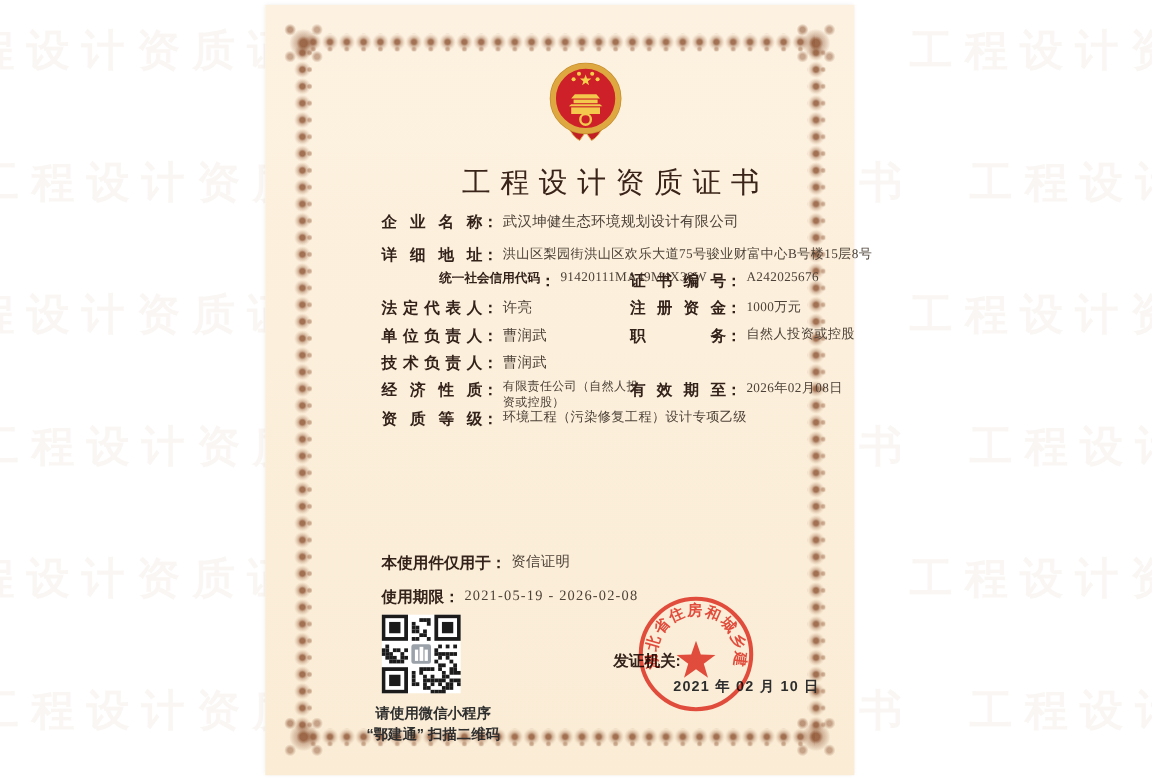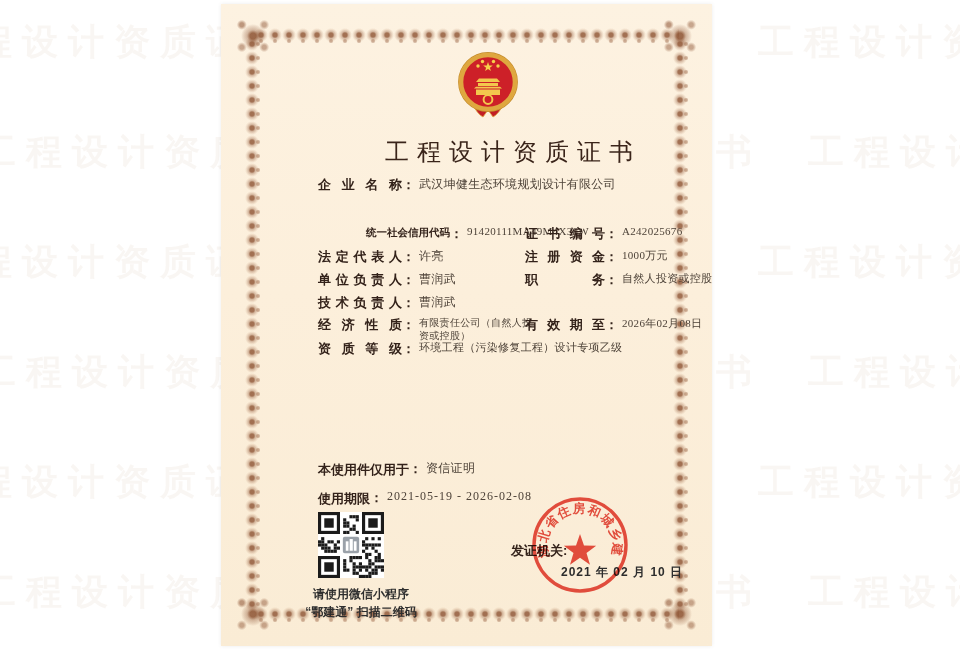--- a/index.html
+++ b/index.html
@@ -107,20 +107,23 @@
       <path d="M18 36.5 L46 36.5 L44 34.8 L20 34.8 Z"></path>
       <rect x="20" y="37.5" width="24" height="5.5"></rect>
     </g>
     <circle cx="32" cy="47.5" r="4.4" fill="none" stroke="#f3c84d" stroke-width="2"></circle>
   </svg>
 
   <h1 class="title">工程设计资质证书</h1>
 
   <div class="row" style="top:172px">
     <span class="lbl">企业名称</span><span class="colon">：</span><span class="val">武汉坤健生态环境规划设计有限公司</span>
+  </div>
+  <div class="row" style="top:200px">
+    <span class="lbl">详细地址</span><span class="colon">：</span><span class="val sm">洪山区梨园街洪山区欢乐大道75号骏业财富中心B号楼15层8号</span>
   </div>
   <div class="row" style="top:221px">
     <span class="lbl cram">统一社会信用代码</span><span class="colon">：</span><span class="val sm">91420111MA49M4X38W</span>
   </div>
   <div class="row" style="top:244px">
     <span class="lbl">法定代表人</span><span class="colon">：</span><span class="val">许亮</span>
   </div>
   <div class="row" style="top:267px">
     <span class="lbl">单位负责人</span><span class="colon">：</span><span class="val">曹润武</span>
   </div>

